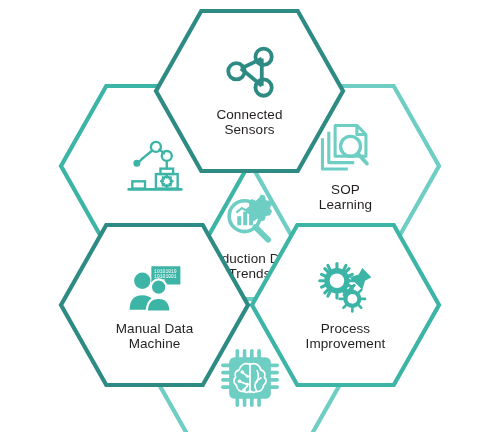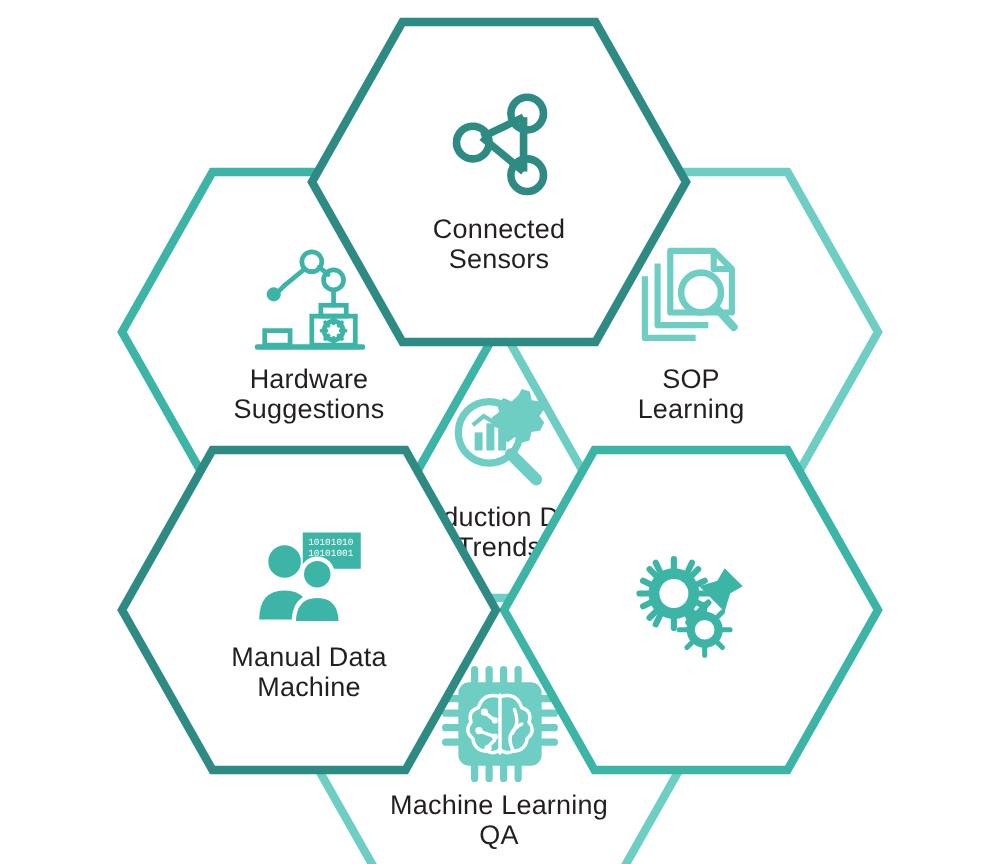--- a/index.html
+++ b/index.html
@@ -88,22 +88,20 @@
               <line x1="49" y1="50" x2="51.6" y2="50"></line>
         <line x1="40.4" y1="45.4" x2="42.2" y2="47.2"></line>
               <line x1="47.8" y1="52.8" x2="49.6" y2="54.6"></line>
         <line x1="49.6" y1="45.4" x2="47.8" y2="47.2"></line>
               <line x1="42.2" y1="52.8" x2="40.4" y2="54.6"></line>
       </g>
       <rect x="7" y="50" width="14" height="8"></rect>
       <line x1="3" y1="59" x2="61" y2="59" stroke-width="3"></line>
     </svg>
         </div>
-       <div class="lbl">Hardware
-Suggestions</div>
      </div>
     </div>
     <div class="hex z2" style="left: 249px; top: 83px;">
       <svg viewBox="0 0 193 166" preserveAspectRatio="none">
        <path d="M 48.25 3 L 144.75 3 L 190 83 L 144.75 163 L 48.25 163 L 3 83 Z" fill="#ffffff" stroke="#6FCEC3" stroke-width="4.2" stroke-linejoin="miter"></path>
      </svg>
      <div class="inner">
        <div class="ico">
     <svg viewBox="0 0 64 64" fill="none" stroke="#6FCEC3" stroke-width="3.4" stroke-linejoin="round">
       <path d="M6 20 L6 54 L34 54"></path>
@@ -206,20 +204,22 @@
                 <line x1="32.6" y1="50.4" x2="29.2" y2="53.8"></line>
         </g>
       </g>
       <circle cx="39" cy="44" r="5.4" fill="#ffffff"></circle>
       <g fill="#3CB4A6">
         <path d="M50 10 L60 20 L53 24 L50 34 L36 20 L46 17 Z"></path>
         <line x1="41" y1="29" x2="30" y2="40" stroke="#3CB4A6" stroke-width="3.4" stroke-linecap="round"></line>
       </g>
     </svg>
         </div>
+       <div class="lbl">Process
+Improvement</div>
      </div>
     </div>
     <div class="hex z2" style="left: 153px; top: 296px;">
       <svg viewBox="0 0 193 166" preserveAspectRatio="none">
        <path d="M 48.25 3 L 144.75 3 L 190 83 L 144.75 163 L 48.25 163 L 3 83 Z" fill="#ffffff" stroke="#6FCEC3" stroke-width="4.2" stroke-linejoin="miter"></path>
      </svg>
      <div class="inner">
        <div class="ico">
     <svg viewBox="0 0 64 64" fill="none">
       <g stroke="#6FCEC3" stroke-width="4" stroke-linecap="round">
@@ -253,17 +253,15 @@
       </g>
       <g fill="#ffffff">
         <circle cx="23.4" cy="25.4" r="2"></circle>
               <circle cx="20.4" cy="35.6" r="2"></circle>
         <circle cx="25.4" cy="45.4" r="2"></circle>
               <circle cx="29.2" cy="30" r="1.7"></circle>
         <circle cx="29.2" cy="39" r="1.7"></circle>
       </g>
     </svg>
         </div>
-       <div class="lbl">Machine Learning
-QA</div>
      </div>
     </div>
   </div>
 
 </body></html>

